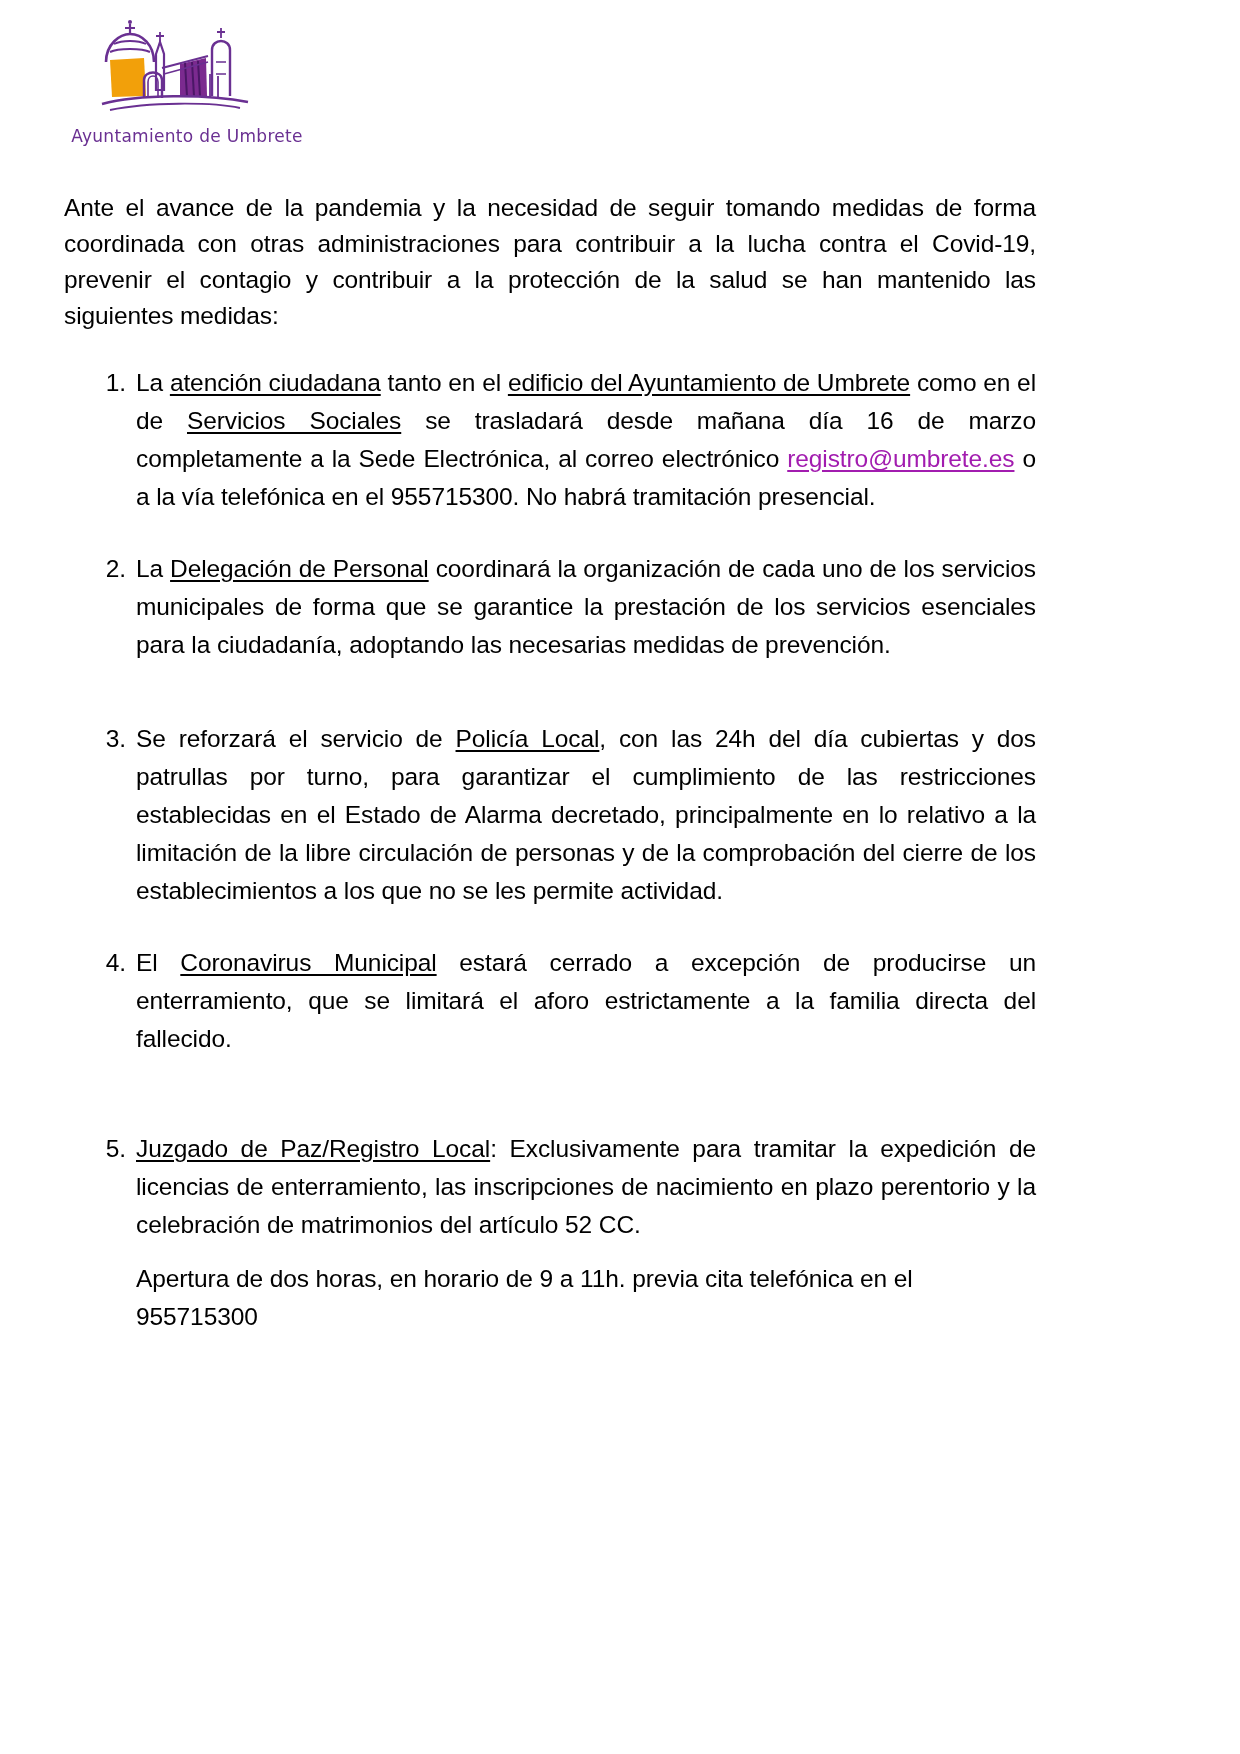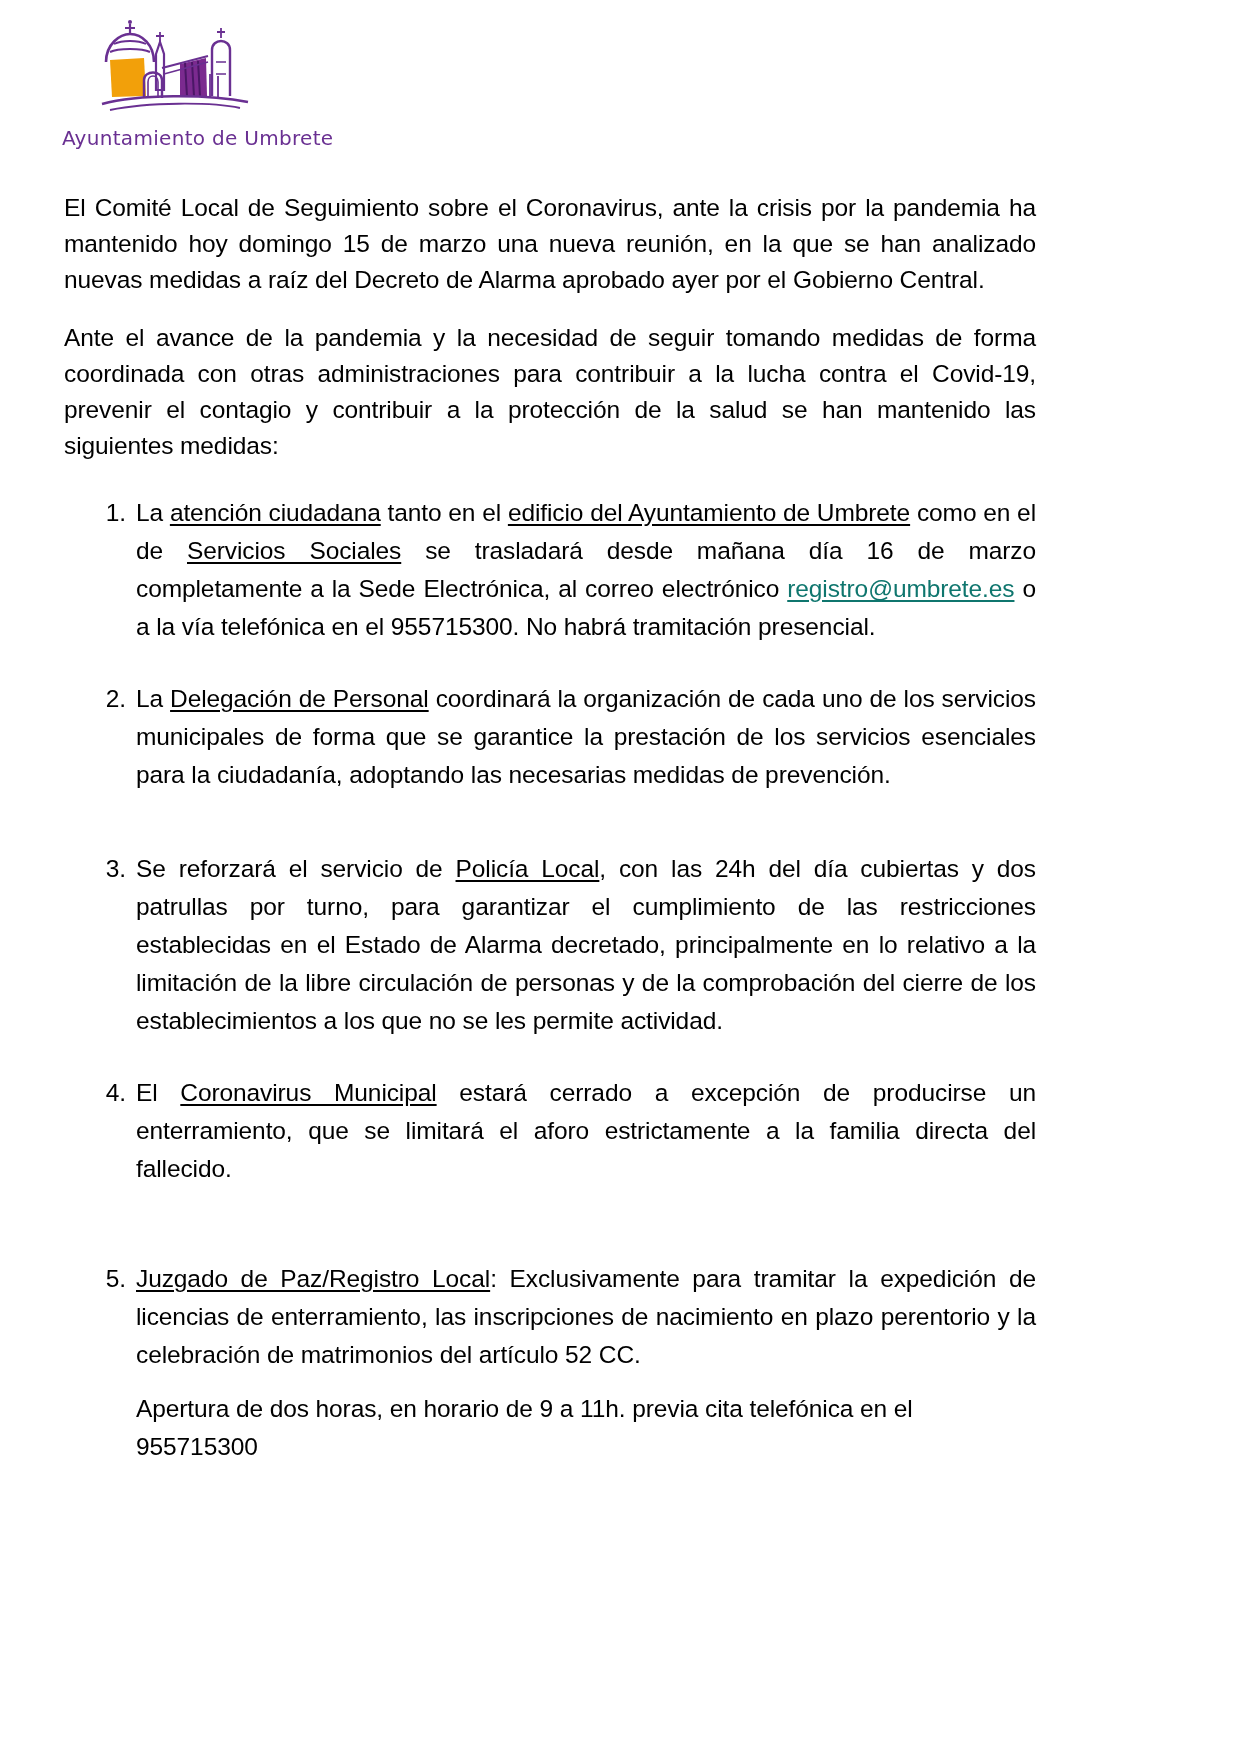--- a/index.html
+++ b/index.html
@@ -40,21 +40,21 @@
     width: 190px;
     height: 108px;
   }
   .logo-caption {
     position: absolute;
     left: 0px;
     top: 108px;
     width: 250px;
     text-align: center;
     font-family: "DejaVu Sans", sans-serif;
-    font-size: 20px;
+    font-size: 17px;
     letter-spacing: 0.3px;
     color: #6a3092;
     white-space: nowrap;
   }
 
   
   .body-area {
     position: absolute;
     left: 64px;
     top: 190px;
@@ -100,21 +100,21 @@
   }
   ol.measures > li.gap-lg { margin-bottom: 72px; }
   ol.measures > li.gap-xl { margin-bottom: 56px; }
 
   b.u, strong.u {
     font-weight: normal;
     text-decoration: underline;
     text-underline-offset: 3px;
   }
   .link {
-    color: #0f766e;
+    color: #a21caf;
     text-decoration: underline;
     text-underline-offset: 3px;
     cursor: pointer;
   }
   .subline {
     display: block;
     text-align: left;
     margin-top: 16px;
   }
 </style>
@@ -158,21 +158,20 @@
 
         <path d="M14 86 C50 76 120 76 160 84" stroke="#6a3092" stroke-width="2.6" fill="none"></path>
         <path d="M22 92 C60 84 124 84 152 90" stroke="#6a3092" stroke-width="1.8" fill="none"></path>
       </svg>
     </div>
     <div class="logo-caption">Ayuntamiento de Umbrete</div>
   </div>
 
   <div class="body-area">
 
-    <p class="para">El Comité Local de Seguimiento sobre el Coronavirus, ante la crisis por la pandemia  ha mantenido hoy domingo 15 de marzo una nueva reunión, en la que se han analizado nuevas medidas a raíz del Decreto de Alarma aprobado ayer por el Gobierno Central.</p>
 
     <p class="para">Ante el avance de la pandemia y la necesidad de seguir tomando medidas de forma coordinada con otras administraciones para contribuir a la lucha contra el Covid-19, prevenir el contagio y contribuir a la protección de la salud se han mantenido las siguientes medidas:</p>
 
     <ol class="measures">
 
       <li><span>La </span><b class="u">atención ciudadana</b><span> tanto en el </span><b class="u">edificio del Ayuntamiento de Umbrete</b><span> como en el de </span><b class="u">Servicios Sociales</b><span> se trasladará desde mañana día 16 de marzo completamente a la Sede Electrónica, al correo electrónico </span><a class="link" href="#">registro@umbrete.es</a><span> o a la vía telefónica en el 955715300.  No habrá tramitación presencial.</span></li>
 
       <li class="gap-xl"><span>La </span><b class="u">Delegación de Personal</b><span> coordinará la organización de cada uno de los servicios municipales de forma que se garantice la prestación de los servicios esenciales para la ciudadanía, adoptando las necesarias medidas de prevención.</span></li>
 
       <li><span>Se reforzará el servicio de </span><b class="u">Policía Local</b><span>, con las 24h del día cubiertas y dos patrullas por turno, para  garantizar el cumplimiento de las restricciones establecidas en el Estado de Alarma decretado, principalmente en lo relativo a la limitación de la libre circulación de personas y de la comprobación del cierre de los establecimientos a los que no se les permite actividad.</span></li>

